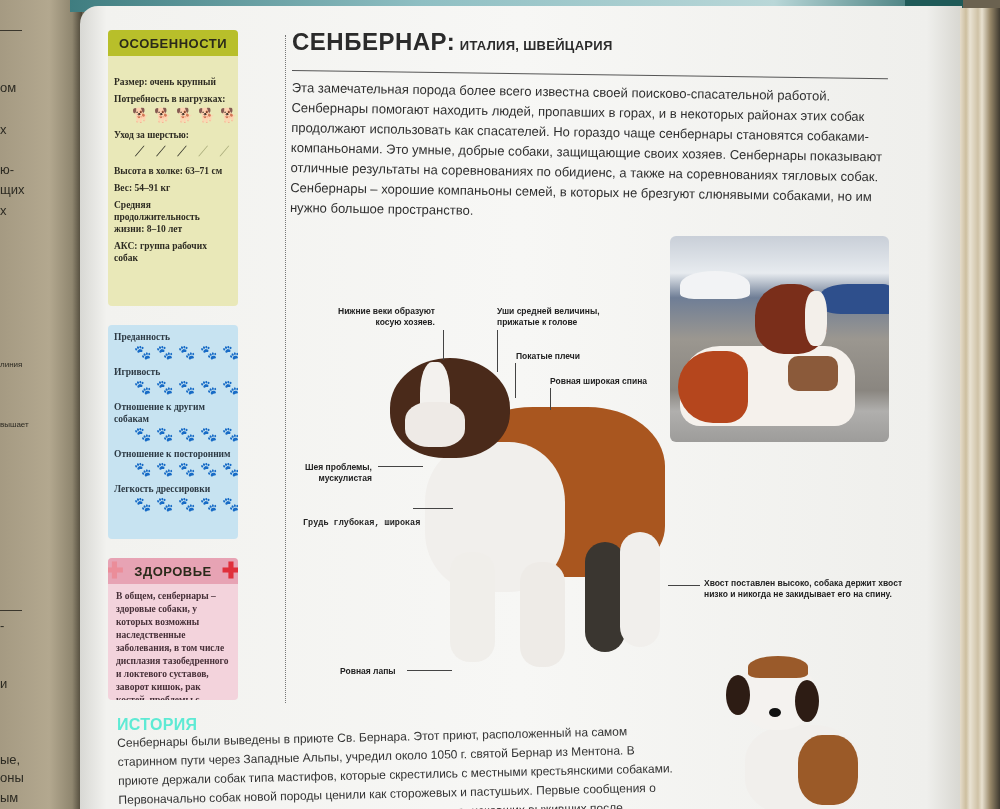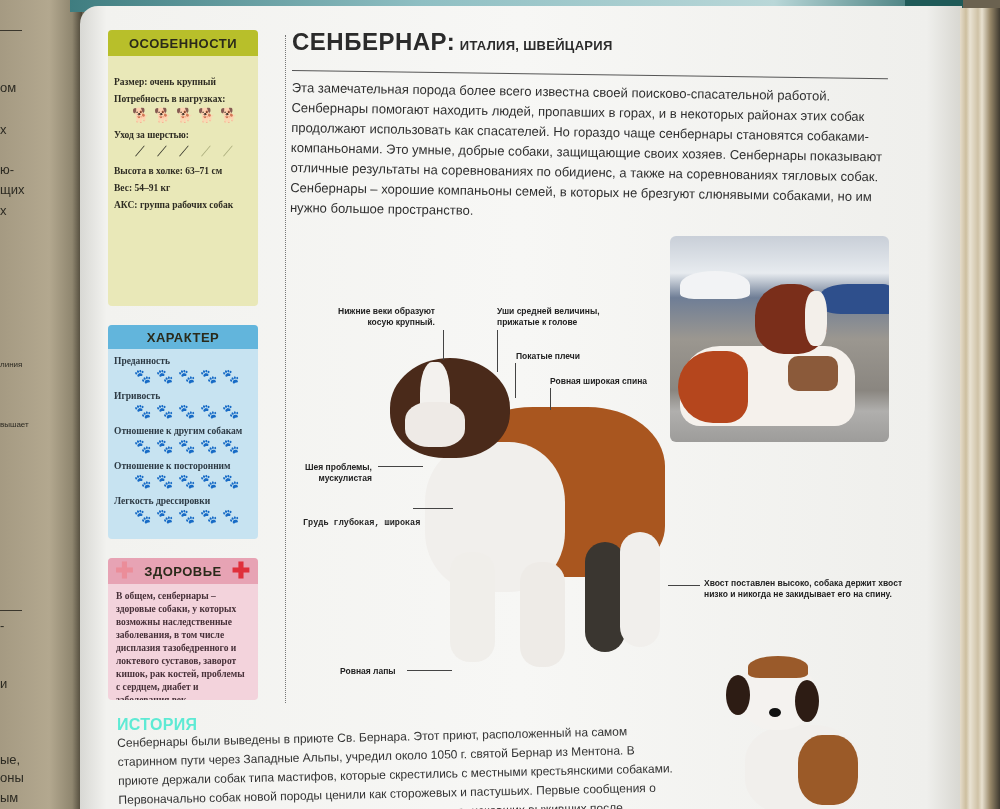--- a/index.html
+++ b/index.html
@@ -35,21 +35,21 @@
     position: absolute; left: 80px; top: 6px; width: 882px; height: 810px;
     background: linear-gradient(90deg, #d8d8d4 0%, #f2f2ef 3%, #f7f7f5 50%, #efefec 96%, #d7d6d0 100%);
     border-radius: 18px 0 0 0;
   }
   .page-edges {
     position: absolute; left: 960px; top: 8px; width: 40px; height: 801px;
     background: linear-gradient(90deg, #e5dccb 0%, #cdbf9f 15%, #e9e2d2 25%, #cfc2a6 45%, #e8e1d0 55%, #9a8a6b 75%, #3f3a30 100%);
   }
   
   .box {
-    position: absolute; left: 108px; width: 150px; border-radius: 4px; overflow: hidden;
+    position: absolute; left: 108px; width: 130px; border-radius: 4px; overflow: hidden;
     font-family: "Liberation Serif", serif; font-size: 9.5px; color: #2d2b22;
   }
   .box-header {
     height: 26px; display: flex; align-items: center; justify-content: center;
     font-family: "Liberation Sans", sans-serif; font-weight: bold; font-size: 13px;
     letter-spacing: 0.5px; color: #2a2a1a;
   }
   .features { top: 30px; height: 276px; background: #e9e8b8; }
   .features .box-header { background: #b8bf2a; }
   .features .body { padding: 20px 6px 4px 6px; }
@@ -177,26 +177,26 @@
     <div class="line">Уход за шерстью:</div>
     <div class="icon-row">
       <span class="ic on">⟋</span>
       <span class="ic on">⟋</span>
       <span class="ic on">⟋</span>
       <span class="ic off">⟋</span>
       <span class="ic off">⟋</span>
     </div>
     <div class="line">Высота в холке: 63–71 см</div>
     <div class="line">Вес: 54–91 кг</div>
+    <div class="line">Средняя продолжительность жизни: 8–10 лет</div>
     <div class="line">АКС: группа рабочих собак</div>
   </div>
 </div>
 
 <div class="box character">
-  <div class="box-header">ХАРАКТЕР</div>
   <div class="body" id="traits">
       <div class="trait">Преданность</div>
       <div class="paw-row">
         <span class="paw mid">🐾</span>
         <span class="paw mid">🐾</span>
         <span class="paw on">🐾</span>
         <span class="paw on">🐾</span>
         <span class="paw off">🐾</span>
       </div>
       <div class="trait">Игривость</div>
@@ -278,21 +278,21 @@
   <div class="pp body"></div>
     <div class="pp patch"></div>
   <div class="pp head"></div>
     <div class="pp cap"></div>
   <div class="pp ear1"></div>
     <div class="pp ear2"></div>
   <div class="pp nose"></div>
 </div>
 
 <div class="anno right" style="left:338px; top:306px; white-space:pre-line;">Нижние веки образуют
-косую крупный.</div>
+косую хозяев.</div>
 <div class="leader" style="left:443px; top:330px; width:1px; height:30px;"></div>
 
 <div class="anno" style="left:497px; top:306px; white-space:pre-line;">Уши средней величины,
 прижатые к голове</div>
 <div class="leader" style="left:497px; top:330px; width:1px; height:42px;"></div>
 
 <div class="anno" style="left:516px; top:351px;">Покатые плечи</div>
 <div class="leader" style="left:515px; top:363px; width:1px; height:35px;"></div>
 
 <div class="anno" style="left:550px; top:376px;">Ровная широкая спина</div>

